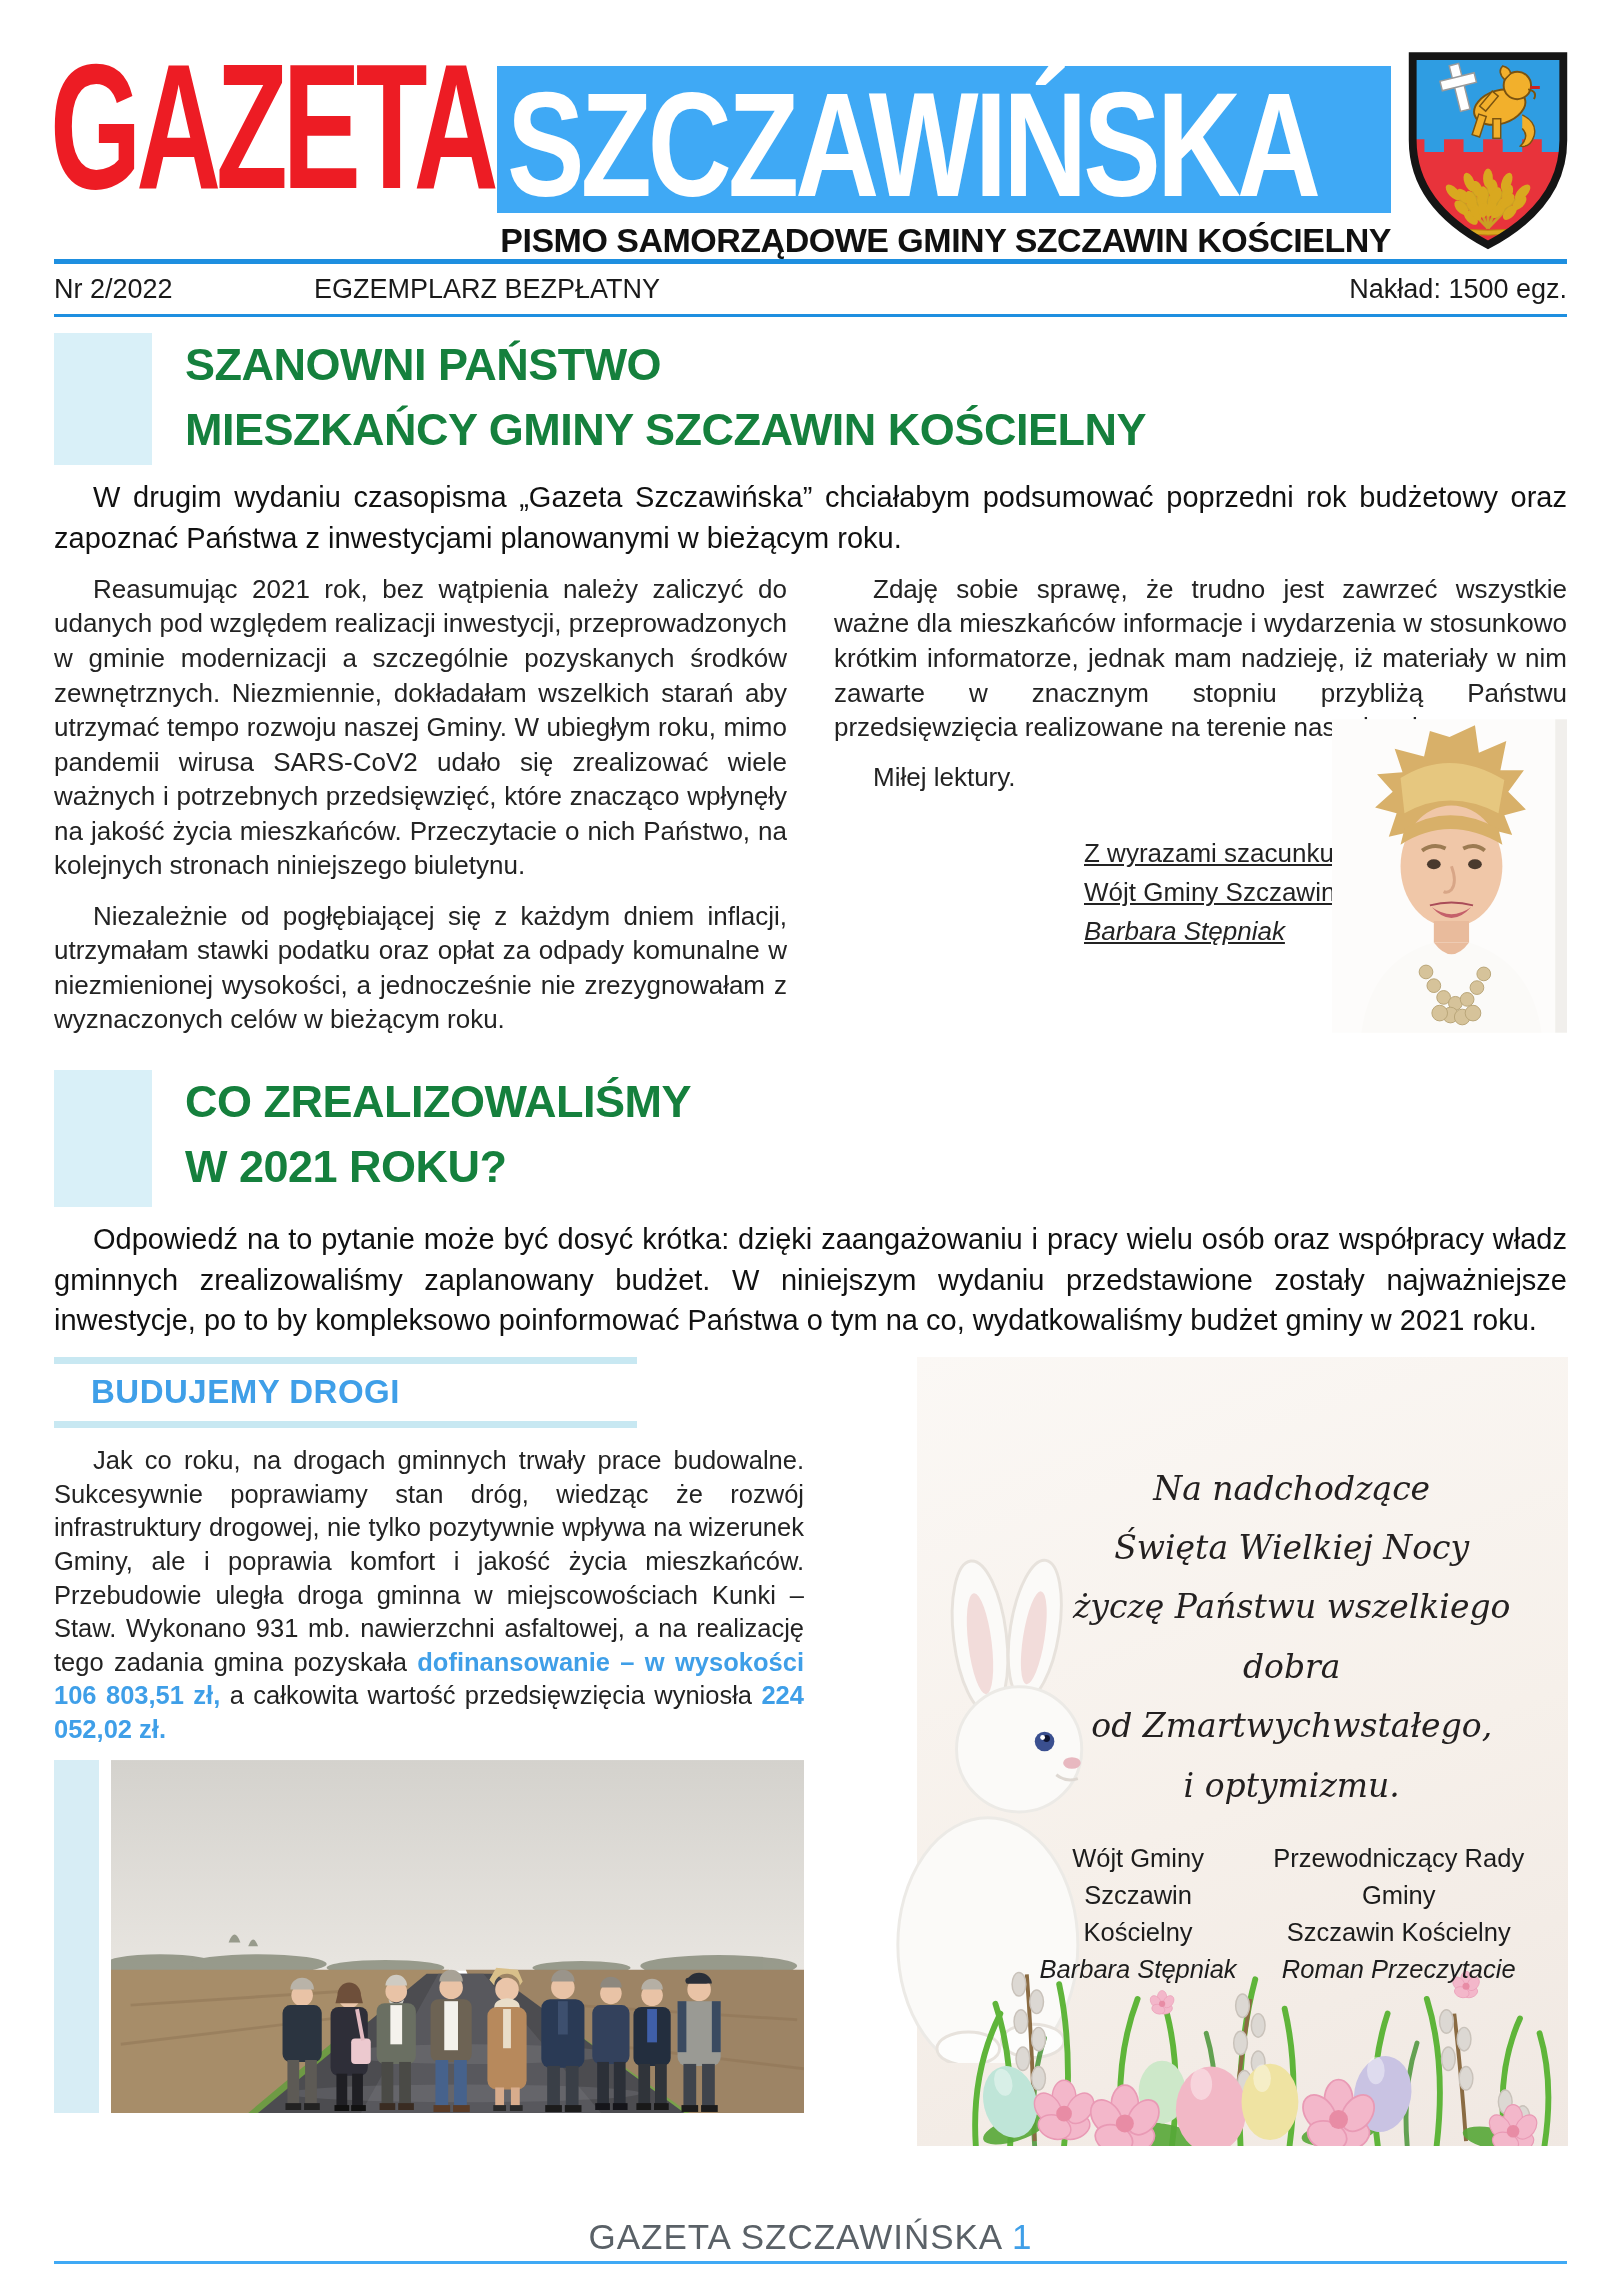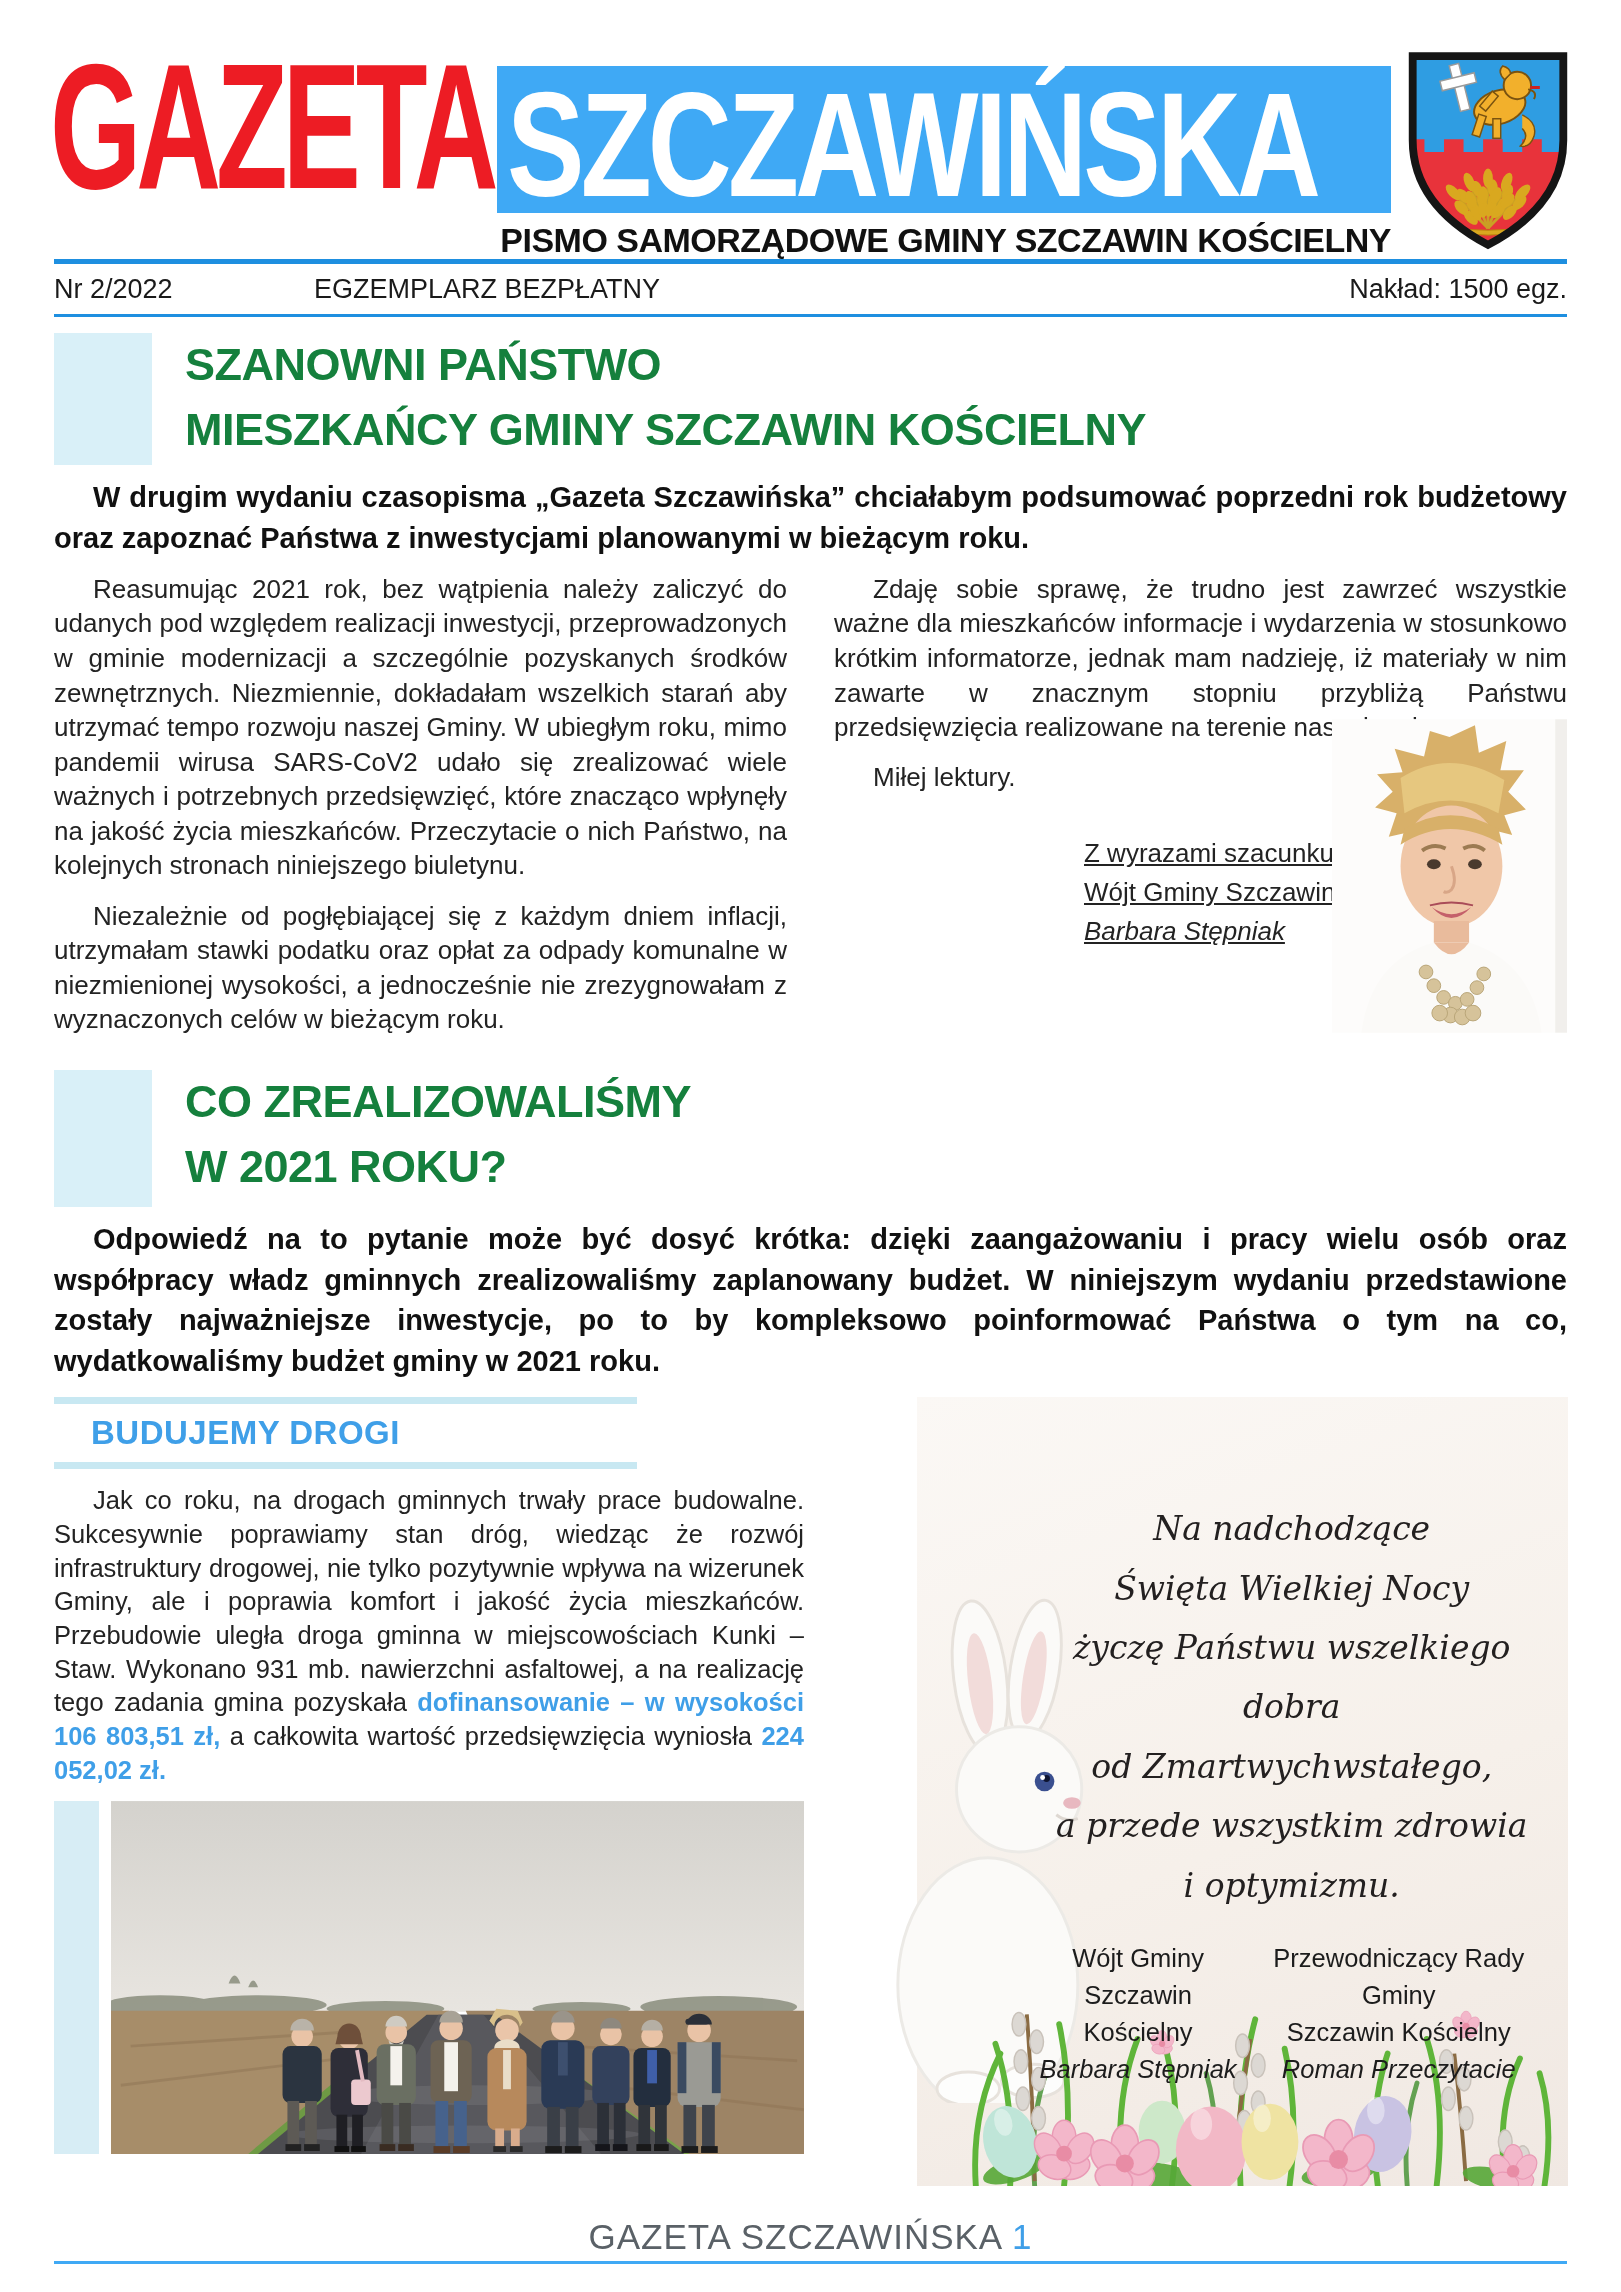--- a/index.html
+++ b/index.html
@@ -53,21 +53,21 @@
   .info-bar .i4 { text-align: right; }
   
   .sec-head { display: flex; margin-top: 15.7px; }
   .sec-square { width: 98px; flex: none; background: #d9f0f8; }
   .sq1 { height: 132px; } .sq2 { height: 137px; }
   .sec-title {
     margin-left: 33px; color: #15803d; font-weight: bold;
     font-size: 45px; line-height: 1.44; letter-spacing: -0.5px;
   }
   .lead {
-    margin-top: 11.8px; font-weight: bold; font-size: 29px; line-height: 1.4;
+    margin-top: 11.8px; font-weight: normal; font-size: 29px; line-height: 1.4;
     text-align: justify; text-indent: 39px; color: #111;
   }
   
   .cols { display: grid; grid-template-columns: 1fr 1fr; column-gap: 47px; margin-top: 13.7px; }
   .bodytxt { font-size: 26px; line-height: 1.33; text-align: justify; }
   .bodytxt p { text-indent: 39px; margin-bottom: 15.7px; }
   .col-right { position: relative; }
   .portrait { position: absolute; top: 147px; right: 0; width: 235px; height: 314px; }
   .sig-block { margin: 39px 0 0 250px; font-size: 26px; line-height: 1.5; text-align: left; text-decoration: underline; }
   .sig-block .it { font-style: italic; }
@@ -416,21 +416,20 @@
         <ellipse cx="100" cy="400" rx="92" ry="130" fill="#fbfaf8" stroke="#eceae6" stroke-width="3"></ellipse>
         <ellipse cx="146" cy="498" rx="32" ry="17" fill="#fdfdfc" stroke="#e7e2dc" stroke-width="3"></ellipse>
         <ellipse cx="80" cy="506" rx="32" ry="17" fill="#fdfdfc" stroke="#e7e2dc" stroke-width="3"></ellipse>
       </svg>
 
       <div class="card-script">
         <div>Na nadchodzące</div>
         <div>Święta Wielkiej Nocy</div>
         <div>życzę Państwu wszelkiego dobra</div>
         <div>od Zmartwychwstałego,</div>
-        <div>a przede wszystkim zdrowia</div>
         <div>i optymizmu.</div>
       </div>
 
       <div class="card-sigs">
         <div class="csig">
           <div>Wójt Gminy</div>
           <div>Szczawin Kościelny</div>
           <div class="it">Barbara Stępniak</div>
         </div>
         <div class="csig">

